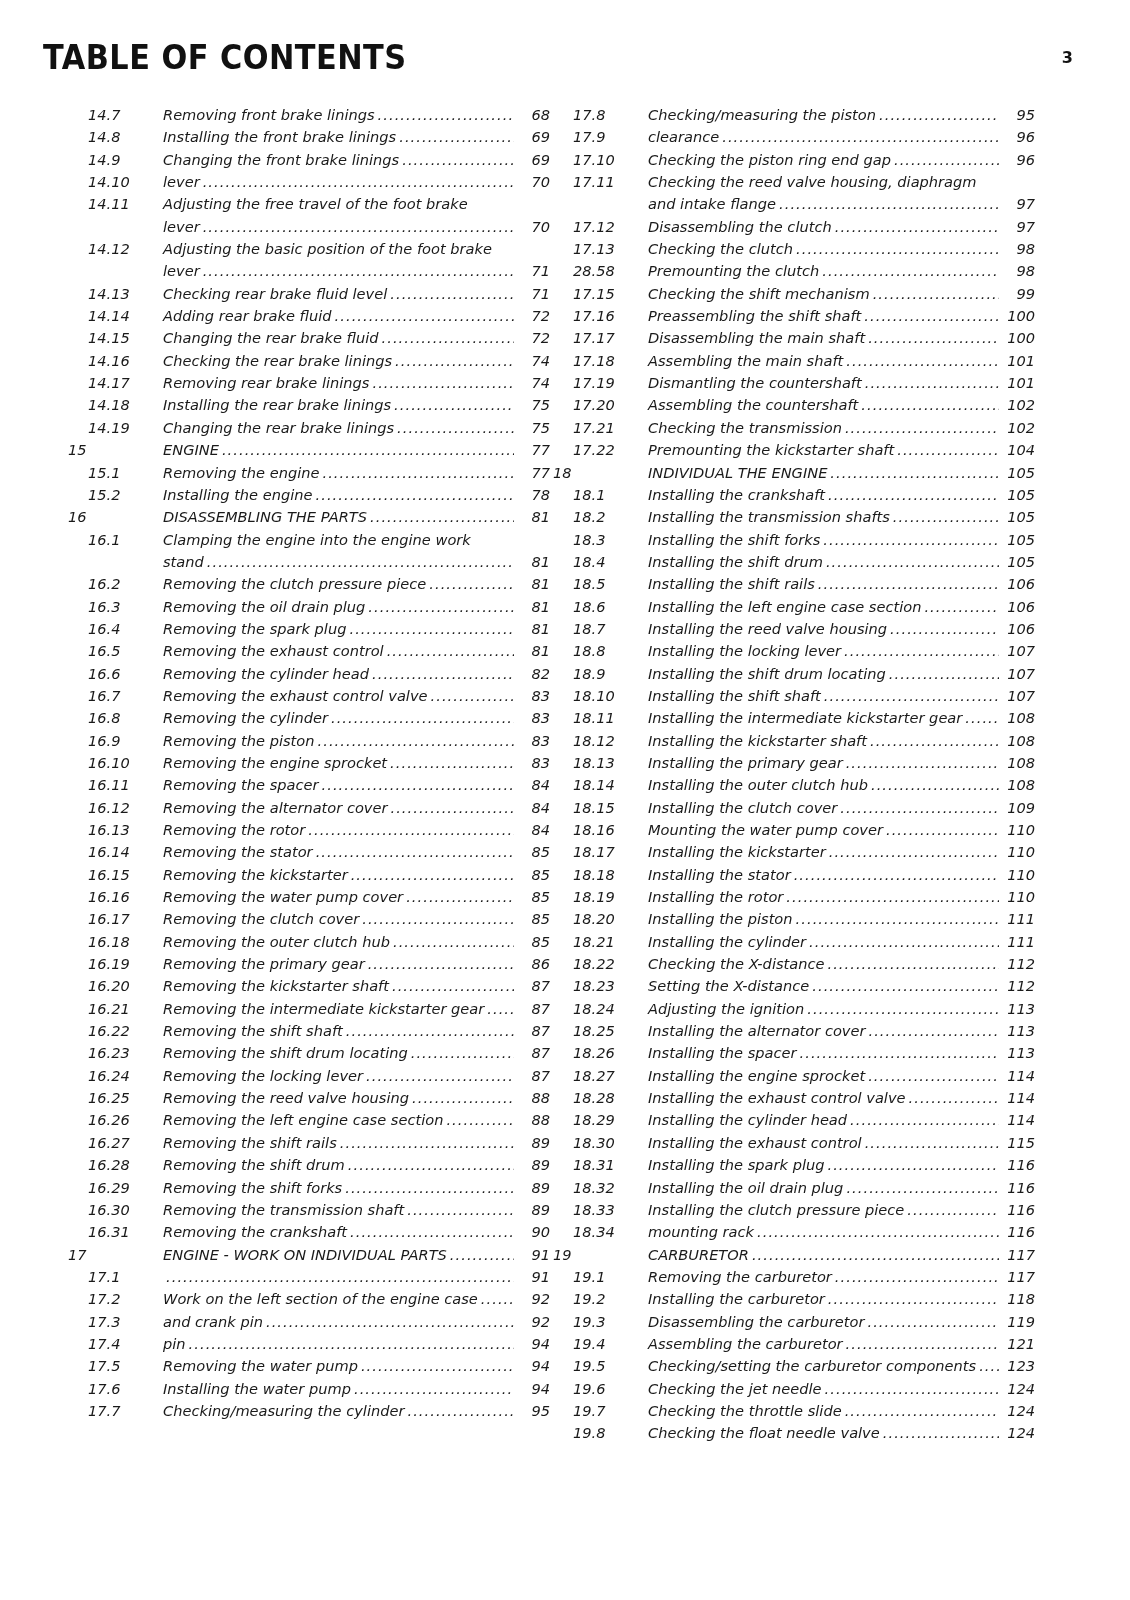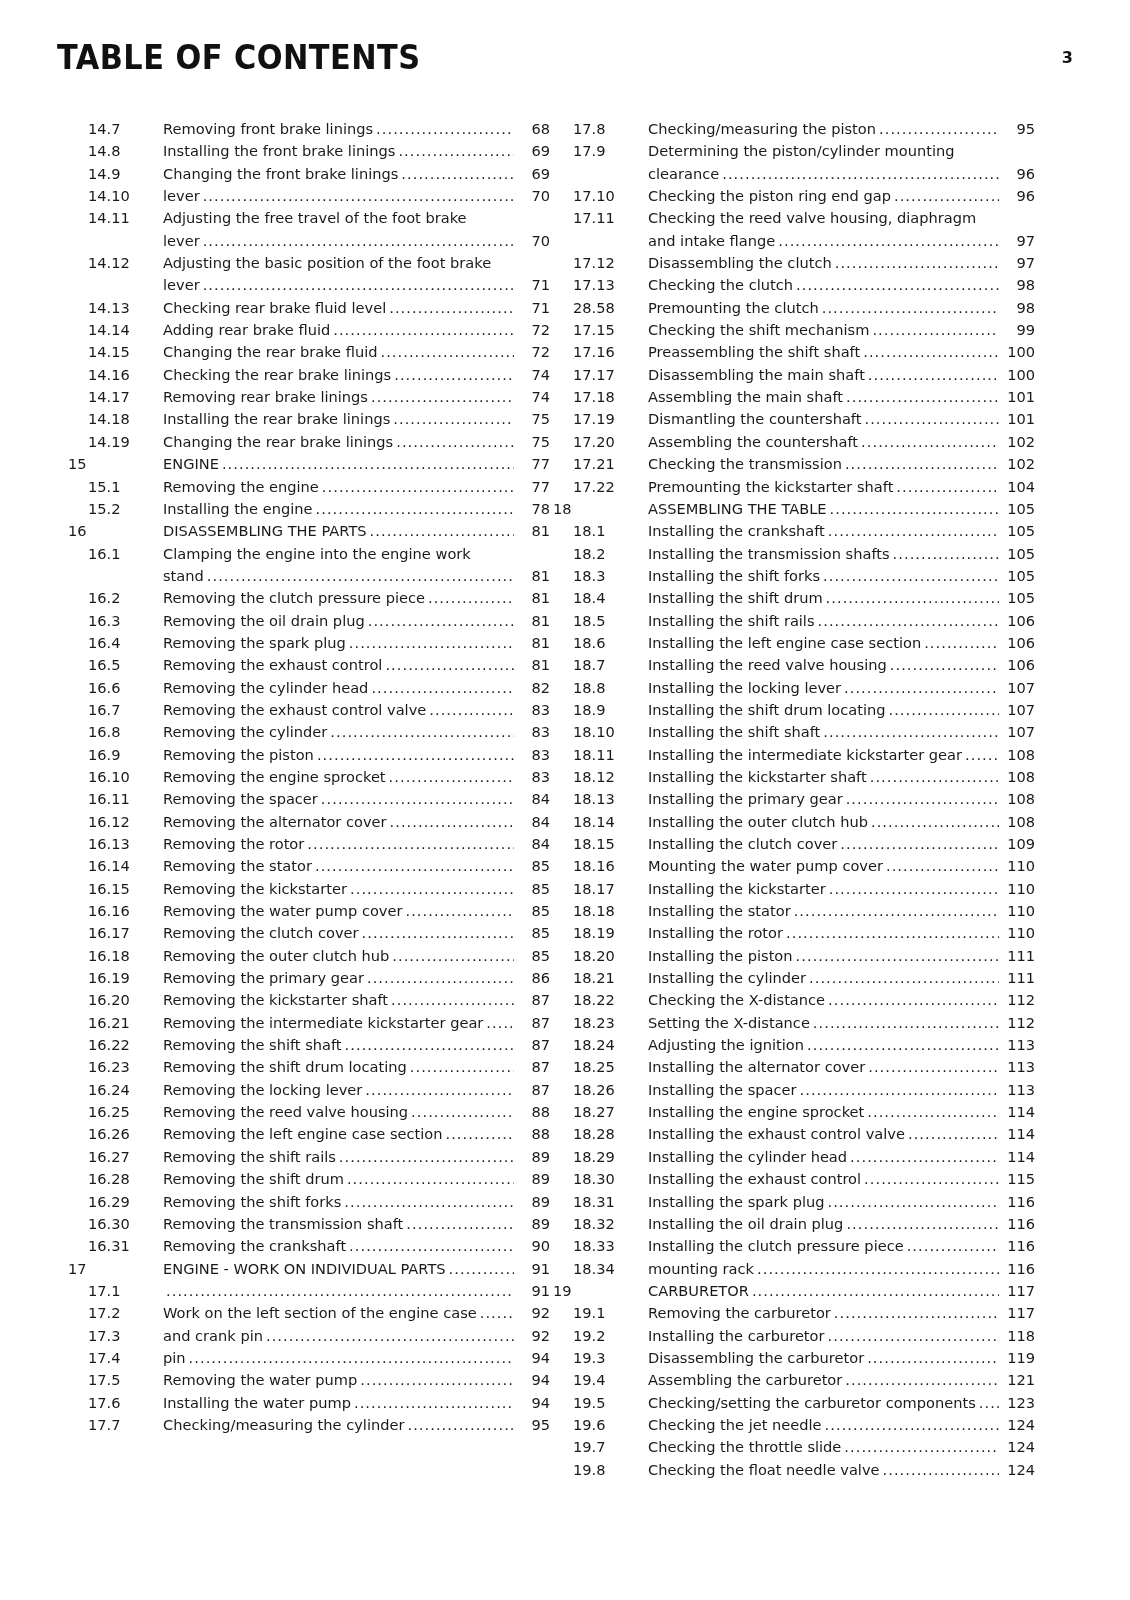--- a/index.html
+++ b/index.html
@@ -21,21 +21,21 @@
     left: 0; top: 0;
     width: 1130px;
     height: 1600px;
     box-sizing: border-box;
     padding: 0;
   }
 
   
   .header {
     position: absolute;
-    left: 57px;
+    left: 43px;
     top: 38px;
     right: 57px;
     height: 46px;
   }
   .header-title {
     position: absolute;
     left: 0;
     top: 0;
     font-family: "DejaVu Sans", "Liberation Sans", sans-serif;
     font-weight: bold;
@@ -59,22 +59,23 @@
 
   
   .columns {
     position: absolute;
     left: 0;
     top: 104px;
     width: 1130px;
   }
   .col {
     position: absolute;
-    top: 14px;
+    top: 0;
     width: 462px;
+    font-style: italic;
   }
   .col-left  { left: 88px; }
   .col-right { left: 573px; }
 
   
   .entry {
     display: block;
     position: relative;
     font-size: 14.6px;
     line-height: 22.35px;
@@ -723,25 +724,20 @@
             <div class="line">
               <span class="lt">Checking/measuring the piston</span>
               <span class="dots">..........................................................................................</span>
               <span class="pg">95</span>
             </div>
           </div>
         </div>
         <div class="entry level2">
           <span class="num">17.9</span>
           <div class="body">
-            <div class="line nodots cont">
-              <span class="lt">Determining the piston/cylinder mounting</span>
-              <span class="dots">..........................................................................................</span>
-              <span class="pg"></span>
-            </div>
             <div class="line">
               <span class="lt">clearance</span>
               <span class="dots">..........................................................................................</span>
               <span class="pg">96</span>
             </div>
           </div>
         </div>
         <div class="entry level2">
           <span class="num">17.10</span>
           <div class="body">
@@ -874,21 +870,21 @@
               <span class="lt">Premounting the kickstarter shaft</span>
               <span class="dots">..........................................................................................</span>
               <span class="pg">104</span>
             </div>
           </div>
         </div>
         <div class="entry level1">
           <span class="num">18</span>
           <div class="body">
             <div class="line">
-              <span class="lt">ASSEMBLING THE TABLE</span>
+              <span class="lt">INDIVIDUAL THE ENGINE</span>
               <span class="dots">..........................................................................................</span>
               <span class="pg">105</span>
             </div>
           </div>
         </div>
         <div class="entry level2">
           <span class="num">18.1</span>
           <div class="body">
             <div class="line">
               <span class="lt">Installing the crankshaft</span>

